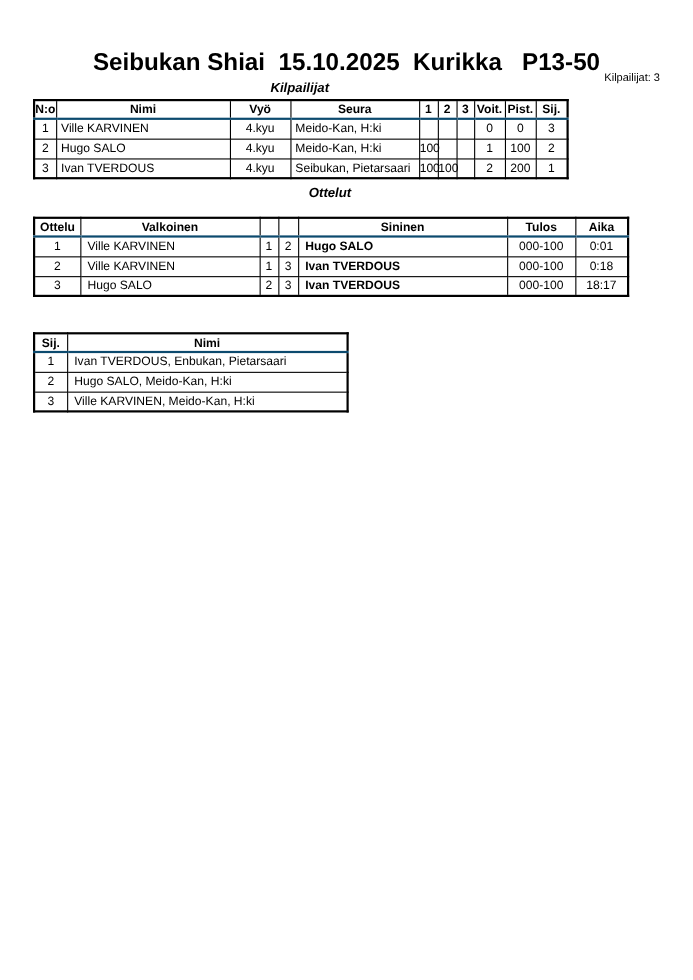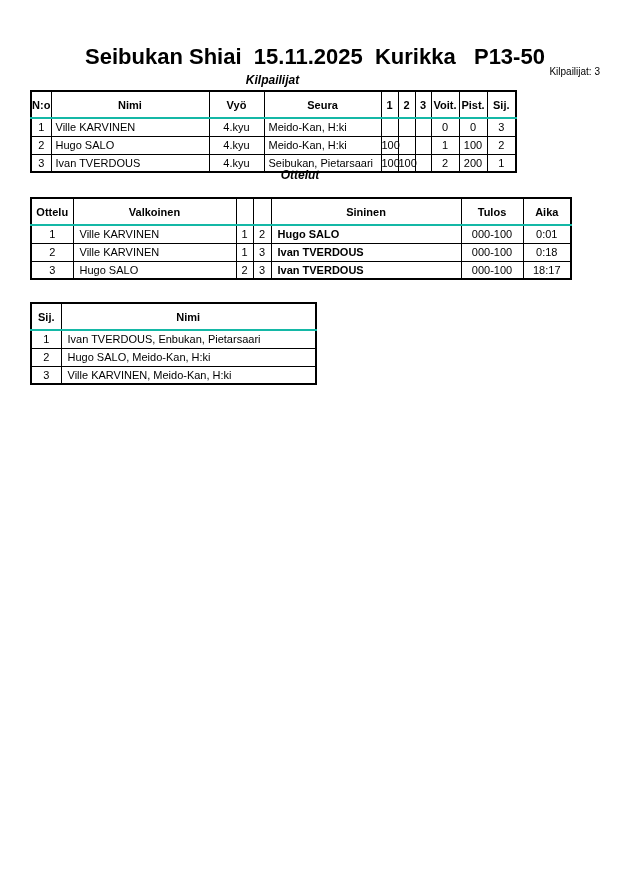--- a/index.html
+++ b/index.html
@@ -48,35 +48,35 @@
     font-size: 11px;
   }
   th, td {
     border: 1px solid #000;
     height: 18px;
     padding: 0;
     text-align: center;
     white-space: nowrap;
     overflow: visible;
   }
-  thead th { font-weight: bold; height: 27px; border-bottom: 2px solid #14b8a6; }
+  thead th { font-weight: bold; height: 17px; border-bottom: 2px solid #0c4a6e; }
   td.left, th.left { text-align: left; padding-left: 6px; }
   td.left-sm { text-align: left; padding-left: 4px; }
   .bold { font-weight: bold; }
 
   .tbl-competitors { top: 90px;  left: 30px; width: 485px; }
   .tbl-matches     { top: 197px; left: 30px; width: 540px; padding-left: 12px; }
   .tbl-results     { top: 302px; left: 30px; width: 285px; }
 </style>
 </head>
 <body>
 
 <div class="page">
 
-  <div class="page-title">Seibukan Shiai  15.11.2025  Kurikka   P13-50</div>
+  <div class="page-title">Seibukan Shiai  15.10.2025  Kurikka   P13-50</div>
   <div class="competitors-count">Kilpailijat: 3</div>
 
   <div class="section-title st-kilpailijat">Kilpailijat</div>
 
   <table class="tbl-competitors">
     <colgroup>
       <col style="width:20px">
         <col style="width:158px">
         <col style="width:55px">
         <col style="width:117px">

